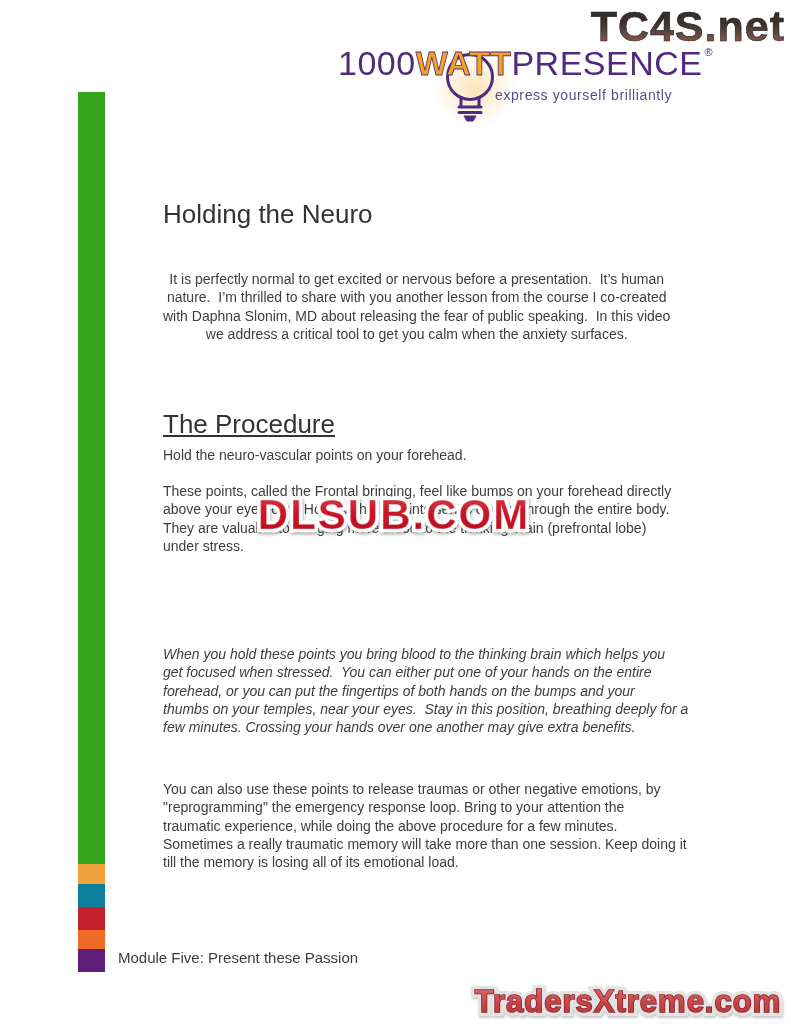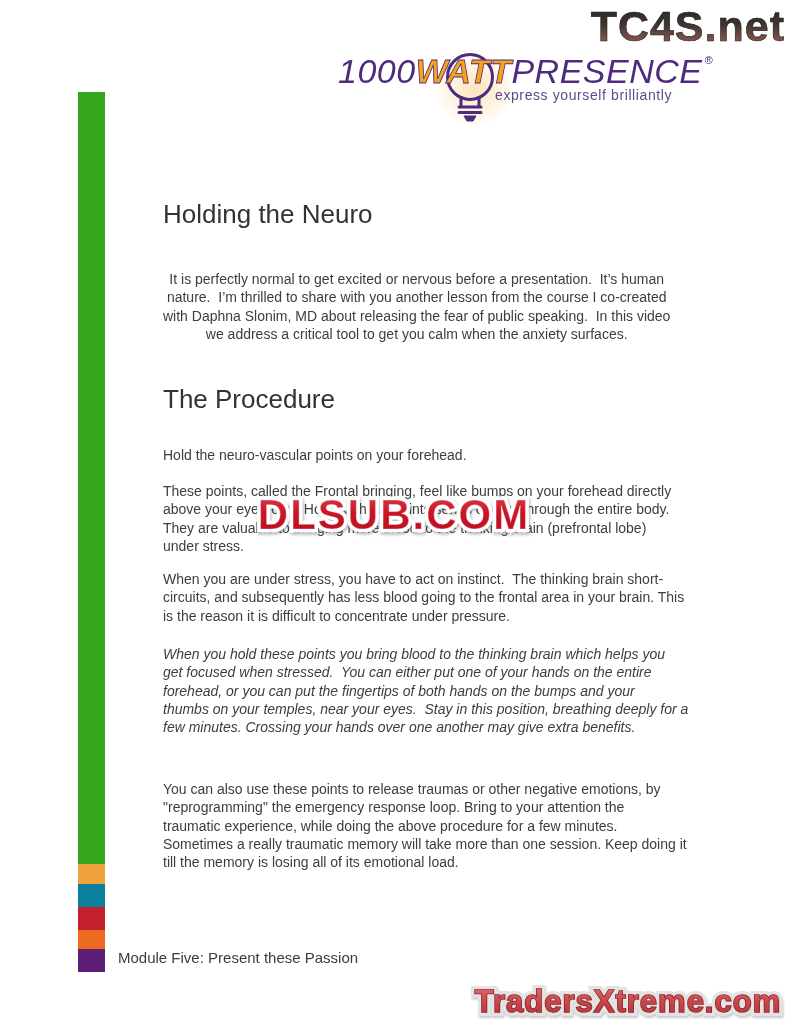--- a/index.html
+++ b/index.html
@@ -9,30 +9,30 @@
     font-family:"Liberation Sans",sans-serif;
   }
   
   #rail{position:absolute;left:78px;top:92px;width:27px;}
   #rail .seg{width:27px;}
   
   #logo{position:absolute;left:338px;top:44px;width:400px;height:70px;}
   #logo-glow{position:absolute;left:82px;top:-6px;width:110px;height:102px;
     background:radial-gradient(closest-side,rgba(250,214,150,.65),rgba(252,233,200,.35) 55%,rgba(255,255,255,0) 75%);}
   #bulb-svg{position:absolute;left:92px;top:2px;}
-  .logo-row{position:absolute;left:0;top:8px;white-space:nowrap;font-size:34px;letter-spacing:.5px;color:#4f2a7f;font-style:italic;}
+  .logo-row{position:absolute;left:0;top:0;white-space:nowrap;font-size:34px;letter-spacing:.5px;color:#4f2a7f;}
   .logo-watt{color:#f6a31c;font-weight:bold;-webkit-text-stroke:.8px #4f2a7f;}
   .logo-reg{position:absolute;top:2px;font-size:11px;color:#4f2a7f;margin-left:2px;vertical-align:top;}
   .logo-tagline{position:absolute;left:157px;top:43px;font-size:14px;letter-spacing:.6px;color:#5c4a8d;white-space:nowrap;}
   
   .doc{position:absolute;left:163px;color:#3d3d3d;font-size:14px;line-height:18.3px;white-space:pre;}
   .h{position:absolute;left:163px;color:#333333;font-size:26px;white-space:nowrap;}
   #heading1{top:199px;}
   #para1{top:270px;text-align:center;}
-  #heading2{top:384px;}
+  #heading2{top:409px;text-decoration:underline;}
   #para2{top:446px;}
   #para3{top:482px;}
   #para4{top:570px;}
   #para5{top:645px;font-style:italic;}
   #para6{top:780px;}
   #module-line{position:absolute;left:118px;top:949px;font-size:15px;color:#3c3c3c;white-space:nowrap;}
   
   #wm-top{position:absolute;right:0;top:0;}
   #wm-center{position:absolute;left:246px;top:486px;filter:drop-shadow(1px 2px 1.5px rgba(90,90,90,.45));}
   #wm-bottom{position:absolute;left:466px;top:980px;filter:drop-shadow(1px 2px 1px rgba(120,120,120,.4));}
@@ -80,23 +80,20 @@
   <div id="para1" class="doc">It is perfectly normal to get excited or nervous before a presentation.  It’s human
 nature.  I’m thrilled to share with you another lesson from the course I co-created
 with Daphna Slonim, MD about releasing the fear of public speaking.  In this video
 we address a critical tool to get you calm when the anxiety surfaces.</div>
   <div id="heading2" class="h">The Procedure</div>
   <div id="para2" class="doc">Hold the neuro-vascular points on your forehead.</div>
   <div id="para3" class="doc">These points, called the Frontal bringing, feel like bumps on your forehead directly
 above your eyebrows. Holding these points sends energy through the entire body.
 They are valuable to bringing more blood to the thinking brain (prefrontal lobe)
 under stress.</div>
-  <div id="para4" class="doc">When you are under stress, you have to act on instinct.  The thinking brain short-
-circuits, and subsequently has less blood going to the frontal area in your brain. This
-is the reason it is difficult to concentrate under pressure.</div>
   <div id="para5" class="doc">When you hold these points you bring blood to the thinking brain which helps you
 get focused when stressed.  You can either put one of your hands on the entire
 forehead, or you can put the fingertips of both hands on the bumps and your
 thumbs on your temples, near your eyes.  Stay in this position, breathing deeply for a
 few minutes. Crossing your hands over one another may give extra benefits.</div>
   <div id="para6" class="doc">You can also use these points to release traumas or other negative emotions, by
 "reprogramming" the emergency response loop. Bring to your attention the
 traumatic experience, while doing the above procedure for a few minutes.
 Sometimes a really traumatic memory will take more than one session. Keep doing it
 till the memory is losing all of its emotional load.</div>

